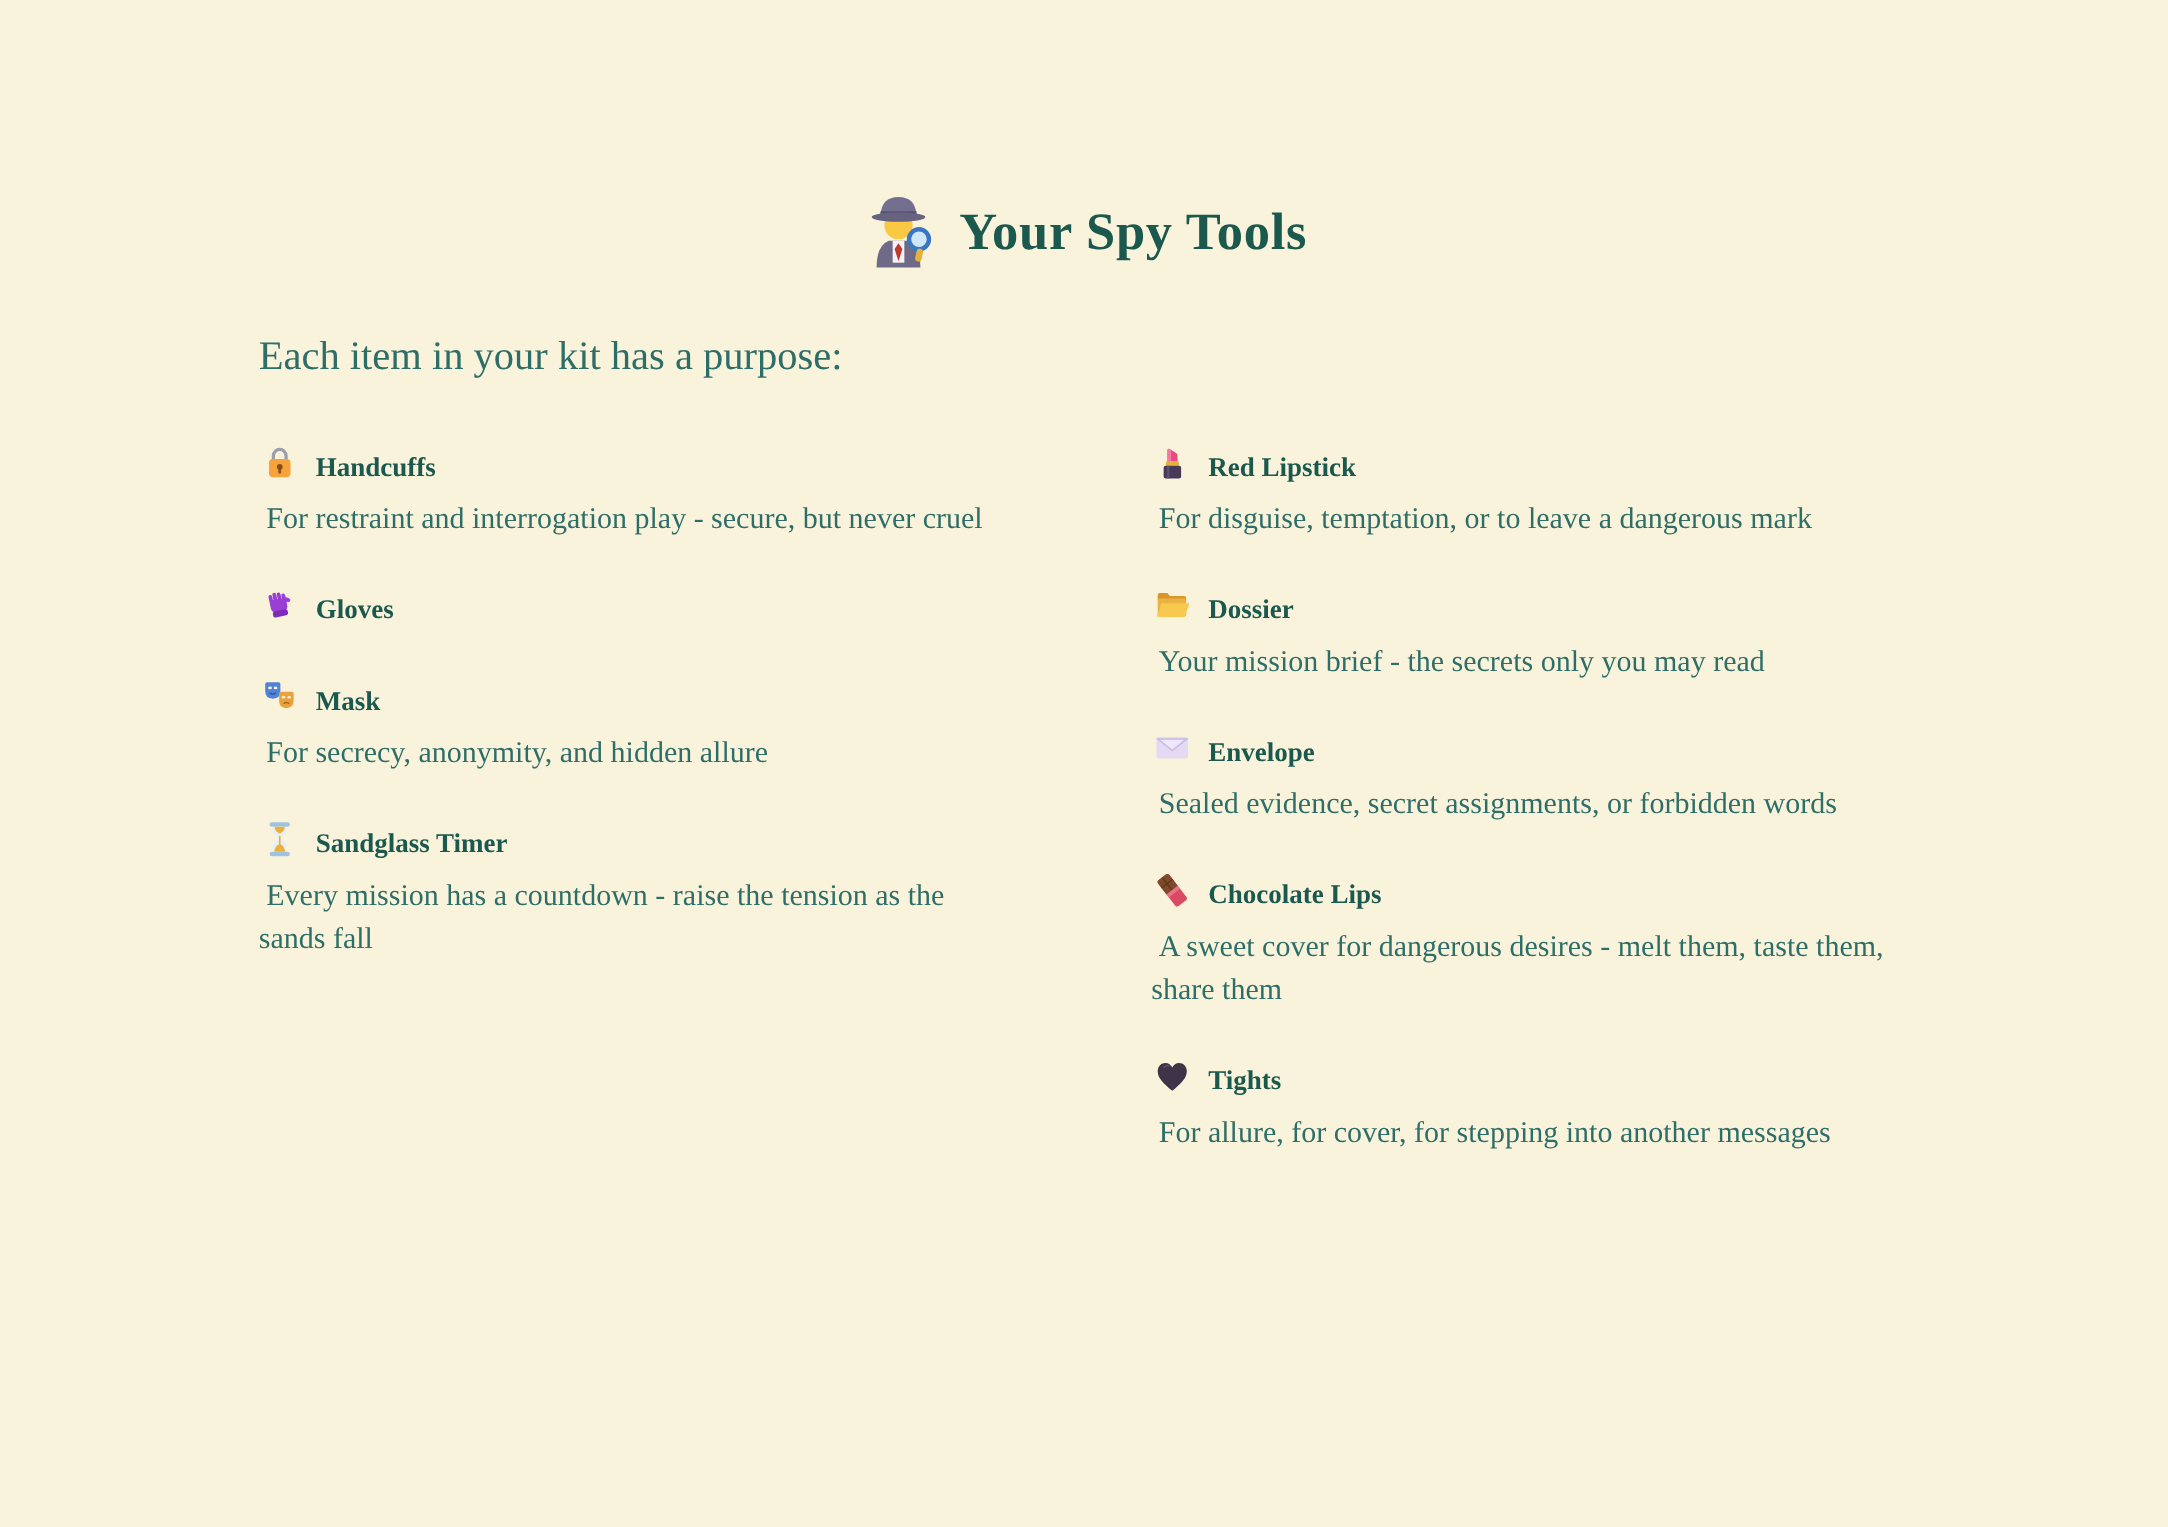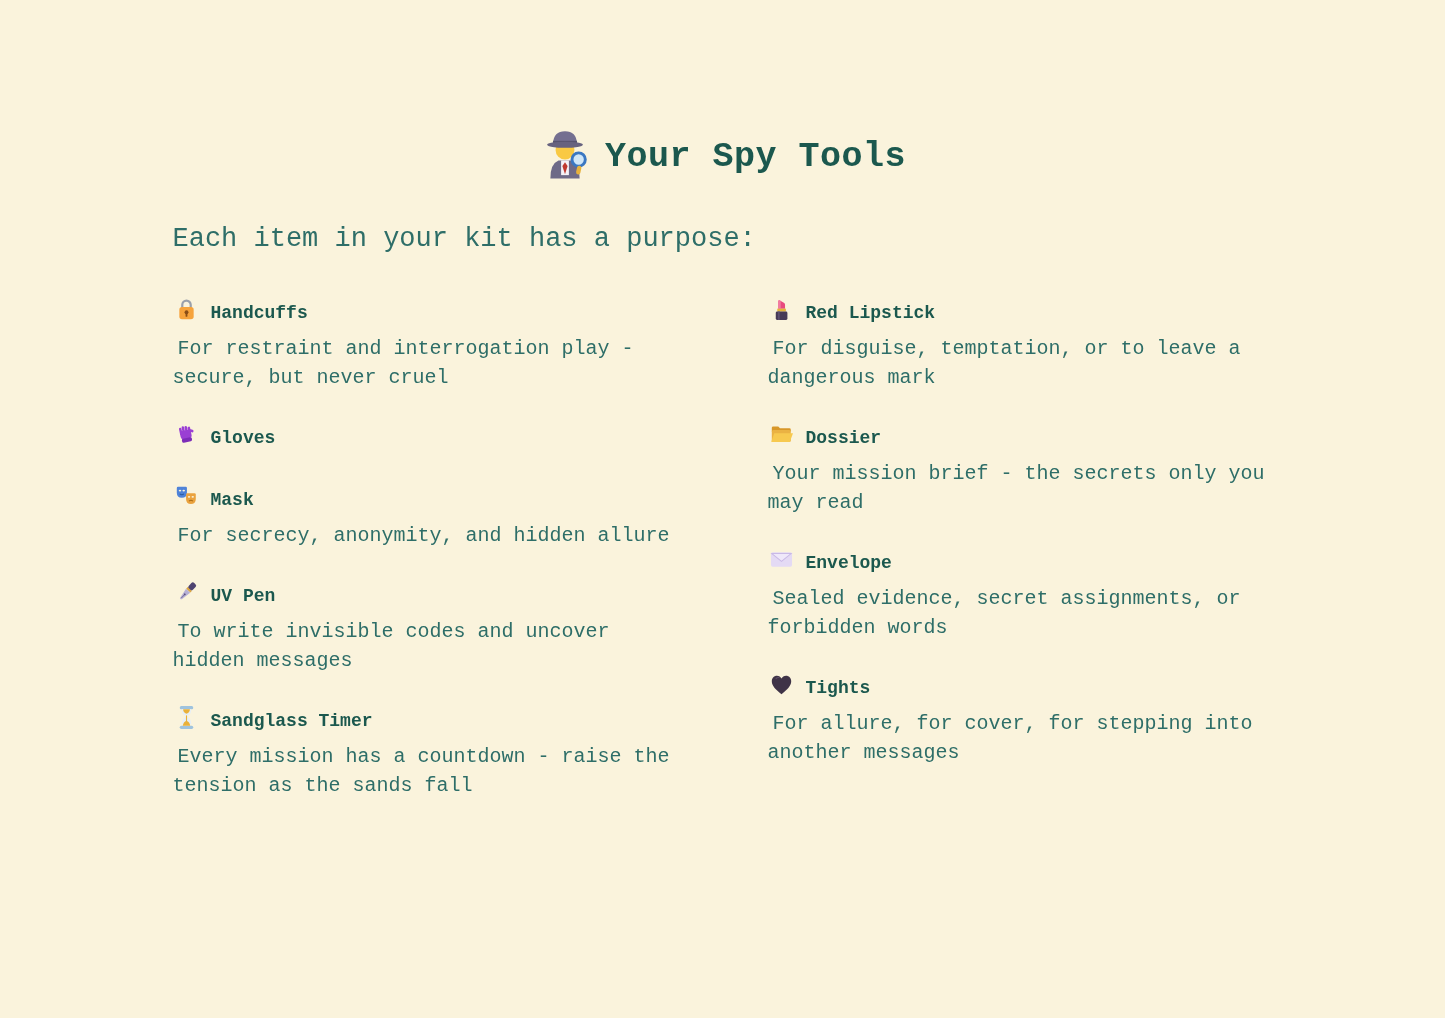--- a/index.html
+++ b/index.html
@@ -13,21 +13,20 @@
     background:var(--bg);
     font-family:"Liberation Serif","DejaVu Serif",serif;
     color:var(--body);
     width:1445px;height:1018px;
     overflow:hidden;
   }
   .page{
     width:1100px;
     margin:0 auto;
     padding-top:128px;
-    font-family:Liberation Mono, monospace;
   }
   h1.title{
     text-align:center;
     font-size:35px;
     font-weight:bold;
     color:var(--heading);
     letter-spacing:.5px;
     line-height:54px;
   }
   .title-icon{
@@ -121,32 +120,20 @@
                 <path d="M8 13 q2.5 2 5 0" fill="none" stroke="#2c5a9e" stroke-width="1.2"></path>
                 <path d="M15.5 13.5 Q15.5 12 17 12 H25.5 Q27 12 27 13.5 V19 Q27 25 21.2 25 Q15.5 25 15.5 19 Z" fill="#eaa23e"></path>
                 <ellipse cx="19" cy="16.4" rx="1.4" ry="1" fill="#faf3dc"></ellipse>
                 <ellipse cx="23.4" cy="16.4" rx="1.4" ry="1" fill="#faf3dc"></ellipse>
                 <path d="M19 21.4 q2.3 -1.8 4.6 0" fill="none" stroke="#a96a14" stroke-width="1.2"></path>
               </svg></span><span>Mask</span></h3>
           <p class="tool-desc">For secrecy, anonymity, and hidden allure</p>
         </div>
         <div class="item">
           <h3 class="tool-name"><span class="icon"><svg viewBox="0 0 32 32">
-                <g transform="rotate(43 16 16)">
-                  <rect x="12.6" y="1.5" width="6.8" height="9.4" rx="2.4" fill="#4e4370"></rect>
-                  <rect x="12.6" y="10.4" width="6.8" height="2.5" fill="#d9a441"></rect>
-                  <path d="M12.6 13.2 h6.8 L17.3 25.6 q-1.3 2.2 -2.6 0 Z" fill="#b6b0d4"></path>
-                  <circle cx="16" cy="19" r="1.1" fill="#5a5080"></circle>
-                  <path d="M16 20.1 V25" stroke="#5a5080" stroke-width="0.8"></path>
-                </g>
-              </svg></span><span>UV Pen</span></h3>
-          <p class="tool-desc">To write invisible codes and uncover hidden messages</p>
-        </div>
-        <div class="item">
-          <h3 class="tool-name"><span class="icon"><svg viewBox="0 0 32 32">
                 <rect x="8" y="2.5" width="16" height="3.6" rx="1.8" fill="#9fc3de"></rect>
                 <rect x="8" y="25.9" width="16" height="3.6" rx="1.8" fill="#9fc3de"></rect>
                 <path d="M10.5 6.1 h11 v1.5 q0 4.2 -4 6.4 l-1.8 1 1.8 1 q4 2.2 4 6.4 v1.5 h-11 v-1.5 q0 -4.2 4 -6.4 l1.8 -1 -1.8 -1 q-4 -2.2 -4 -6.4 Z" fill="#e7eff6"></path>
                 <path d="M12 6.1 h8 q0 3.5 -4 5.5 q-4 -2 -4 -5.5 Z" fill="#e9b13a"></path>
                 <path d="M16 13.5 v7" stroke="#e9b13a" stroke-width="1.3"></path>
                 <path d="M11.6 25.9 q0.7 -4.8 4.4 -6.1 q3.7 1.3 4.4 6.1 Z" fill="#e9b13a"></path>
               </svg></span><span>Sandglass Timer</span></h3>
           <p class="tool-desc">Every mission has a countdown - raise the tension as the sands fall</p>
         </div>
       </div>
@@ -171,20 +158,31 @@
         </div>
         <div class="item">
           <h3 class="tool-name"><span class="icon"><svg viewBox="0 0 32 32">
                 <rect x="3.5" y="7.5" width="25" height="17" rx="2" fill="#e4daf4"></rect>
                 <path d="M4.6 9 L16 18.2 L27.4 9 Z" fill="#efe8fa" stroke="#c9b9e6" stroke-width="1.2"></path>
               </svg></span><span>Envelope</span></h3>
           <p class="tool-desc">Sealed evidence, secret assignments, or forbidden words</p>
         </div>
         <div class="item">
           <h3 class="tool-name"><span class="icon"><svg viewBox="0 0 32 32">
+                <g transform="rotate(-38 16 16)">
+                  <rect x="10.4" y="3" width="11.2" height="26" rx="2.2" fill="#d84b63"></rect>
+                  <path d="M10.4 5.2 q0 -2.2 2.2 -2.2 h6.8 q2.2 0 2.2 2.2 V15.8 H10.4 Z" fill="#7d4a2a"></path>
+                  <path d="M16 3 V15.8 M10.4 9.4 H21.6" stroke="#5f351c" stroke-width="1"></path>
+                  <rect x="10.4" y="15.8" width="11.2" height="3" fill="#e87188"></rect>
+                </g>
+              </svg></span><span>Chocolate Lips</span></h3>
+          <p class="tool-desc">A sweet cover for dangerous desires - melt them, taste them, share them</p>
+        </div>
+        <div class="item">
+          <h3 class="tool-name"><span class="icon"><svg viewBox="0 0 32 32">
                 <path d="M16 27.5 C9 21.5 4.5 17.5 4.5 12 C4.5 8 7.3 5.5 10.6 5.5 C13 5.5 15 7 16 9 C17 7 19 5.5 21.4 5.5 C24.7 5.5 27.5 8 27.5 12 C27.5 17.5 23 21.5 16 27.5 Z" fill="#3f3347"></path>
                 <path d="M9.5 9 q1.5 -1.8 3.5 -1.2" fill="none" stroke="#5c4c66" stroke-width="1.3" stroke-linecap="round"></path>
               </svg></span><span>Tights</span></h3>
           <p class="tool-desc">For allure, for cover, for stepping into another messages</p>
         </div>
       </div>
   </div>
 </div>
 
 </body></html>

